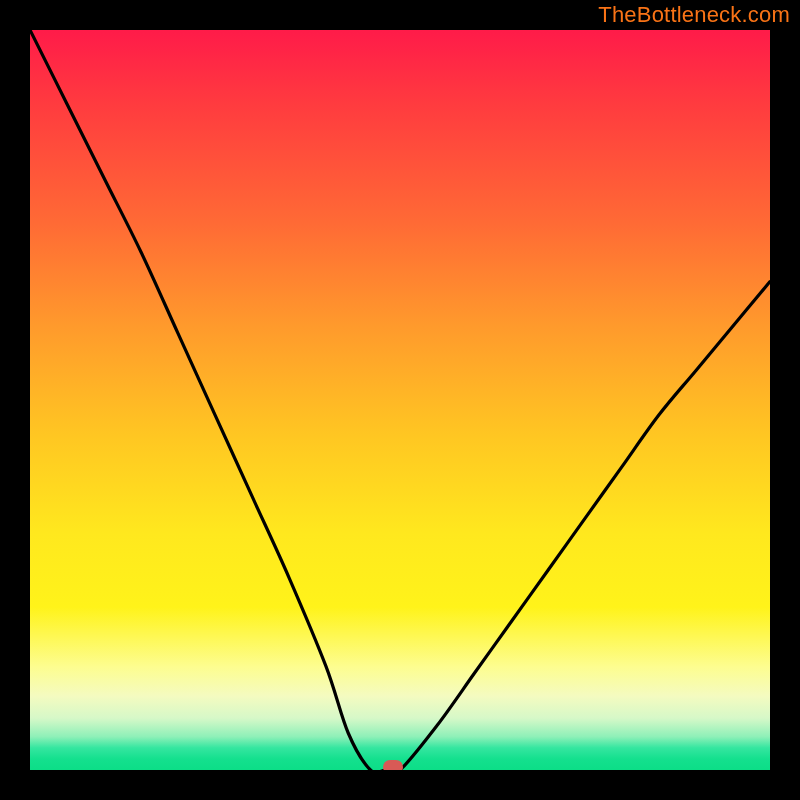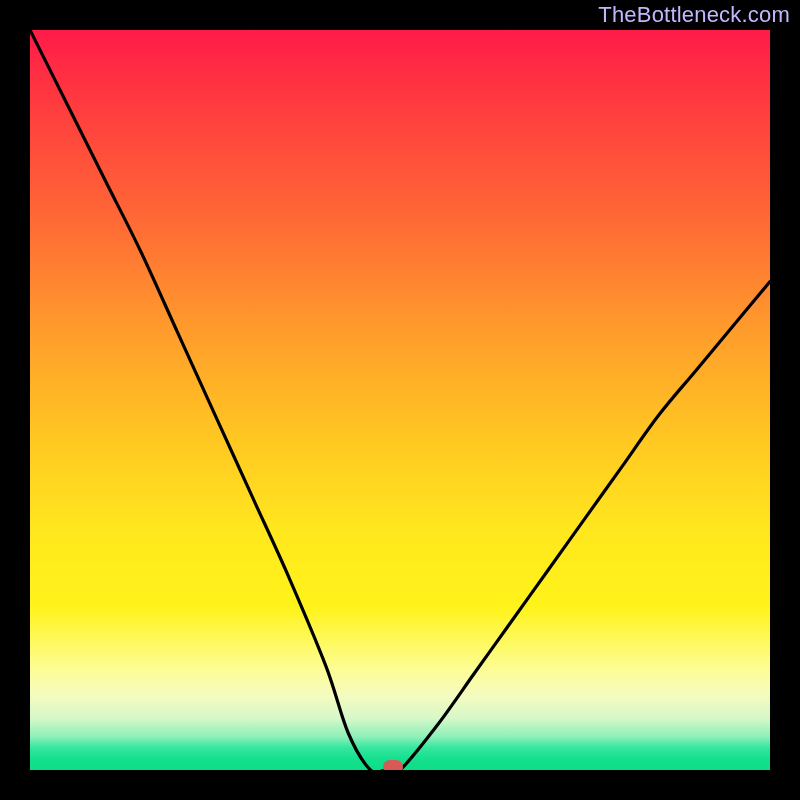--- a/index.html
+++ b/index.html
@@ -13,21 +13,21 @@
   .frame {
     position: relative;
     width: 800px;
     height: 800px;
     background: #000;
   }
   .attribution {
     position: absolute;
     top: 2px;
     right: 10px;
-    color: #c4b5fd;
+    color: #f97316;
     font-size: 22px;
     font-weight: 400;
     letter-spacing: 0.2px;
   }
   .plot {
     position: absolute;
     left: 30px;
     top: 30px;
     width: 740px;
     height: 740px;

